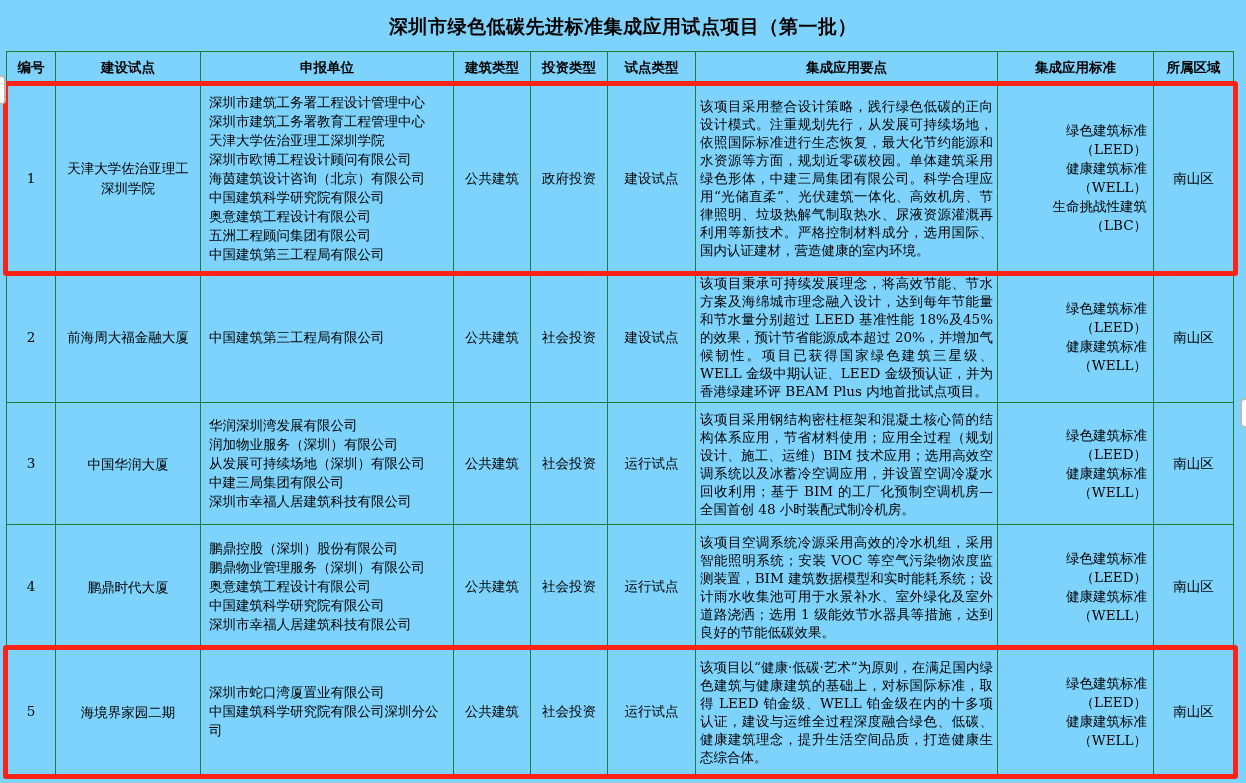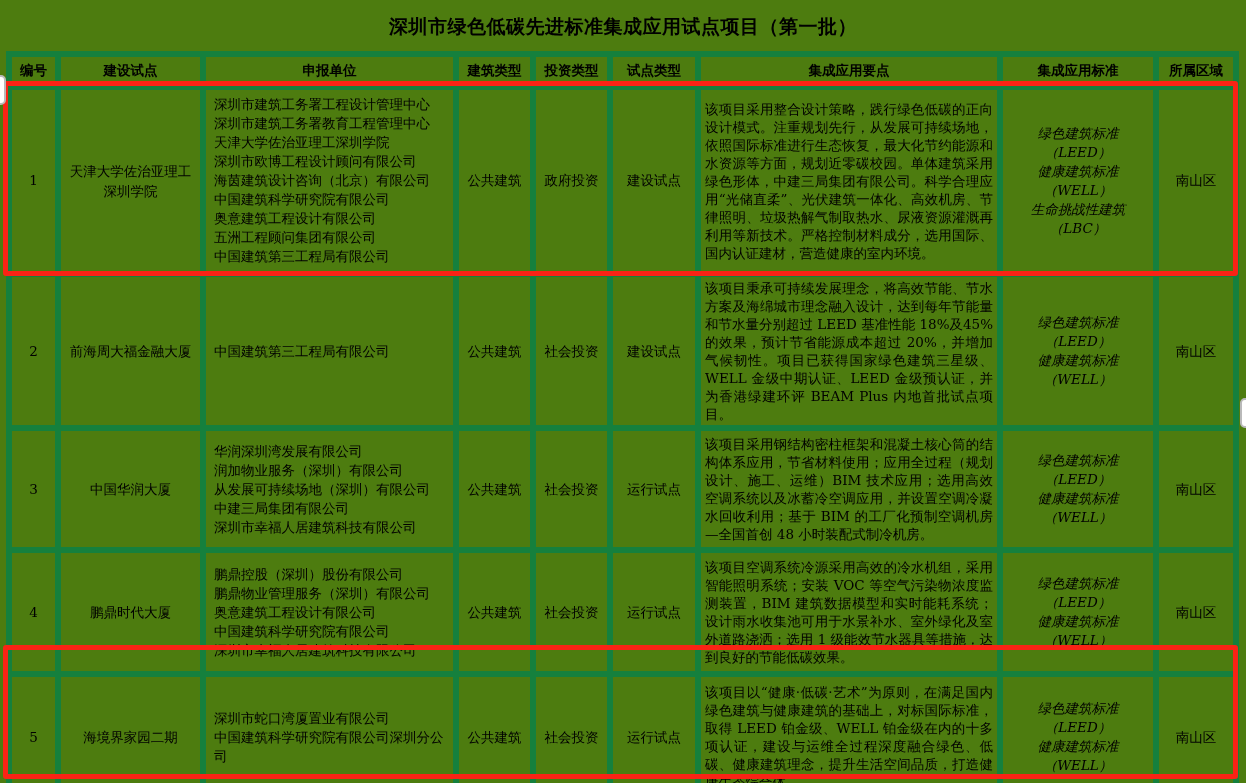--- a/index.html
+++ b/index.html
@@ -2,55 +2,55 @@
 <html><head>
 <meta charset="utf-8">
 <style>
   * { box-sizing: border-box; margin: 0; padding: 0; }
   html, body { background: #ffffff; }
   body { font-family: "DejaVu Serif", "Liberation Serif", serif; color: #000; }
   .page {
     position: relative;
     width: 1246px;
     height: 783px;
-    background: #4d7c0f;
+    background: #7dd3fc;
     overflow: hidden;
   }
   .doc-title {
     text-align: center;
     font-size: 19px;
     font-weight: bold;
     letter-spacing: 0.5px;
     padding-top: 14px;
     margin-bottom: 11px;
   }
   table.projects {
     border-collapse: collapse;
     table-layout: fixed;
     margin-left: 6px;
     width: 1227px;
   }
   th, td {
-    border: 6px solid #15803d;
+    border: 1px solid #15803d;
     font-size: 13.5px;
     vertical-align: middle;
     overflow: hidden;
   }
   thead tr { height: 33px; }
   th { font-weight: bold; text-align: center; padding: 2px; }
   tbody tr:nth-child(1) { height: 187px; }
   tbody tr:nth-child(2) { height: 130px; }
   tbody tr:nth-child(3) { height: 122px; }
   tbody tr:nth-child(4) { height: 124px; }
   tbody tr:nth-child(5) { height: 126px; }
   td.c-center { text-align: center; padding: 2px 4px; line-height: 19px; }
   td.c-name   { text-align: center; padding: 2px 8px; line-height: 20px; }
   td.c-left   { text-align: left;   padding: 2px 8px; line-height: 19px; }
   td.c-justify{ text-align: justify;padding: 2px 4px; line-height: 18px; }
-  td.c-standards { text-align: center; padding: 2px 6px; line-height: 19px; font-style: italic; }
+  td.c-standards { text-align: right; padding: 2px 6px; line-height: 19px; }
   .red-box {
     position: absolute;
     border: 5px solid #fa2315;
     border-radius: 3px;
     pointer-events: none;
     z-index: 5;
   }
   .edge-widget {
     position: absolute;
     width: 14px;

